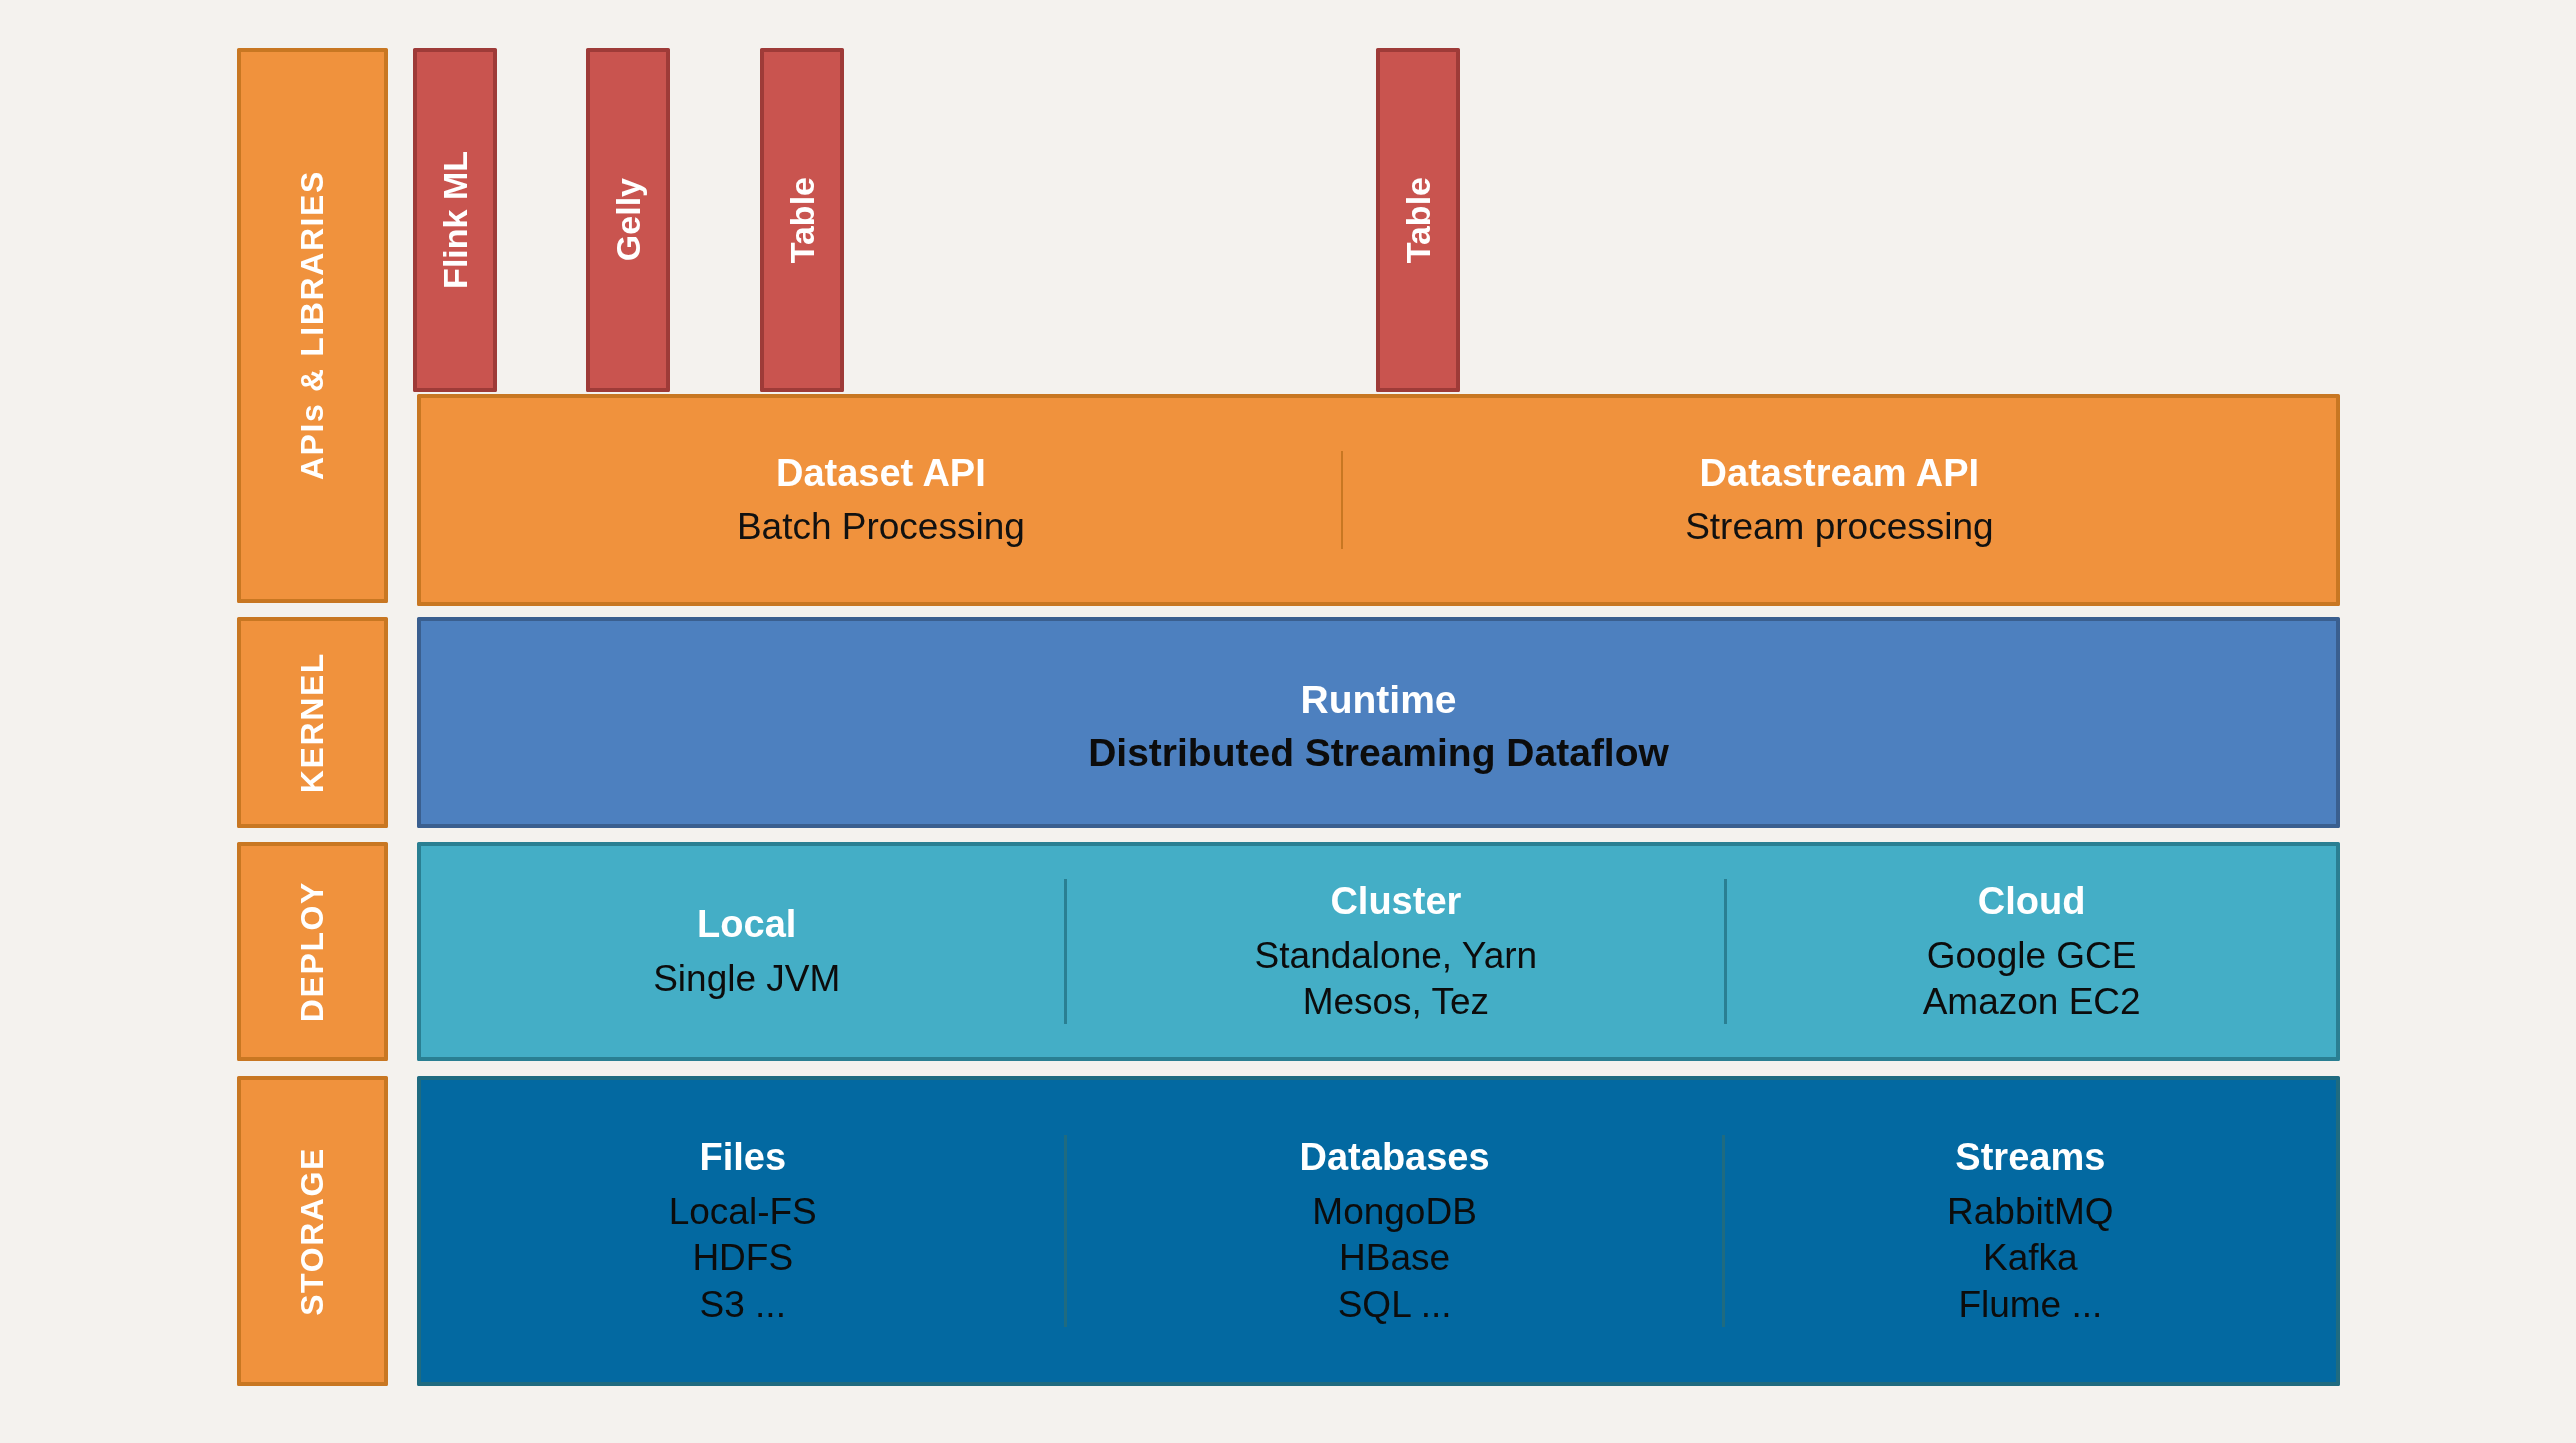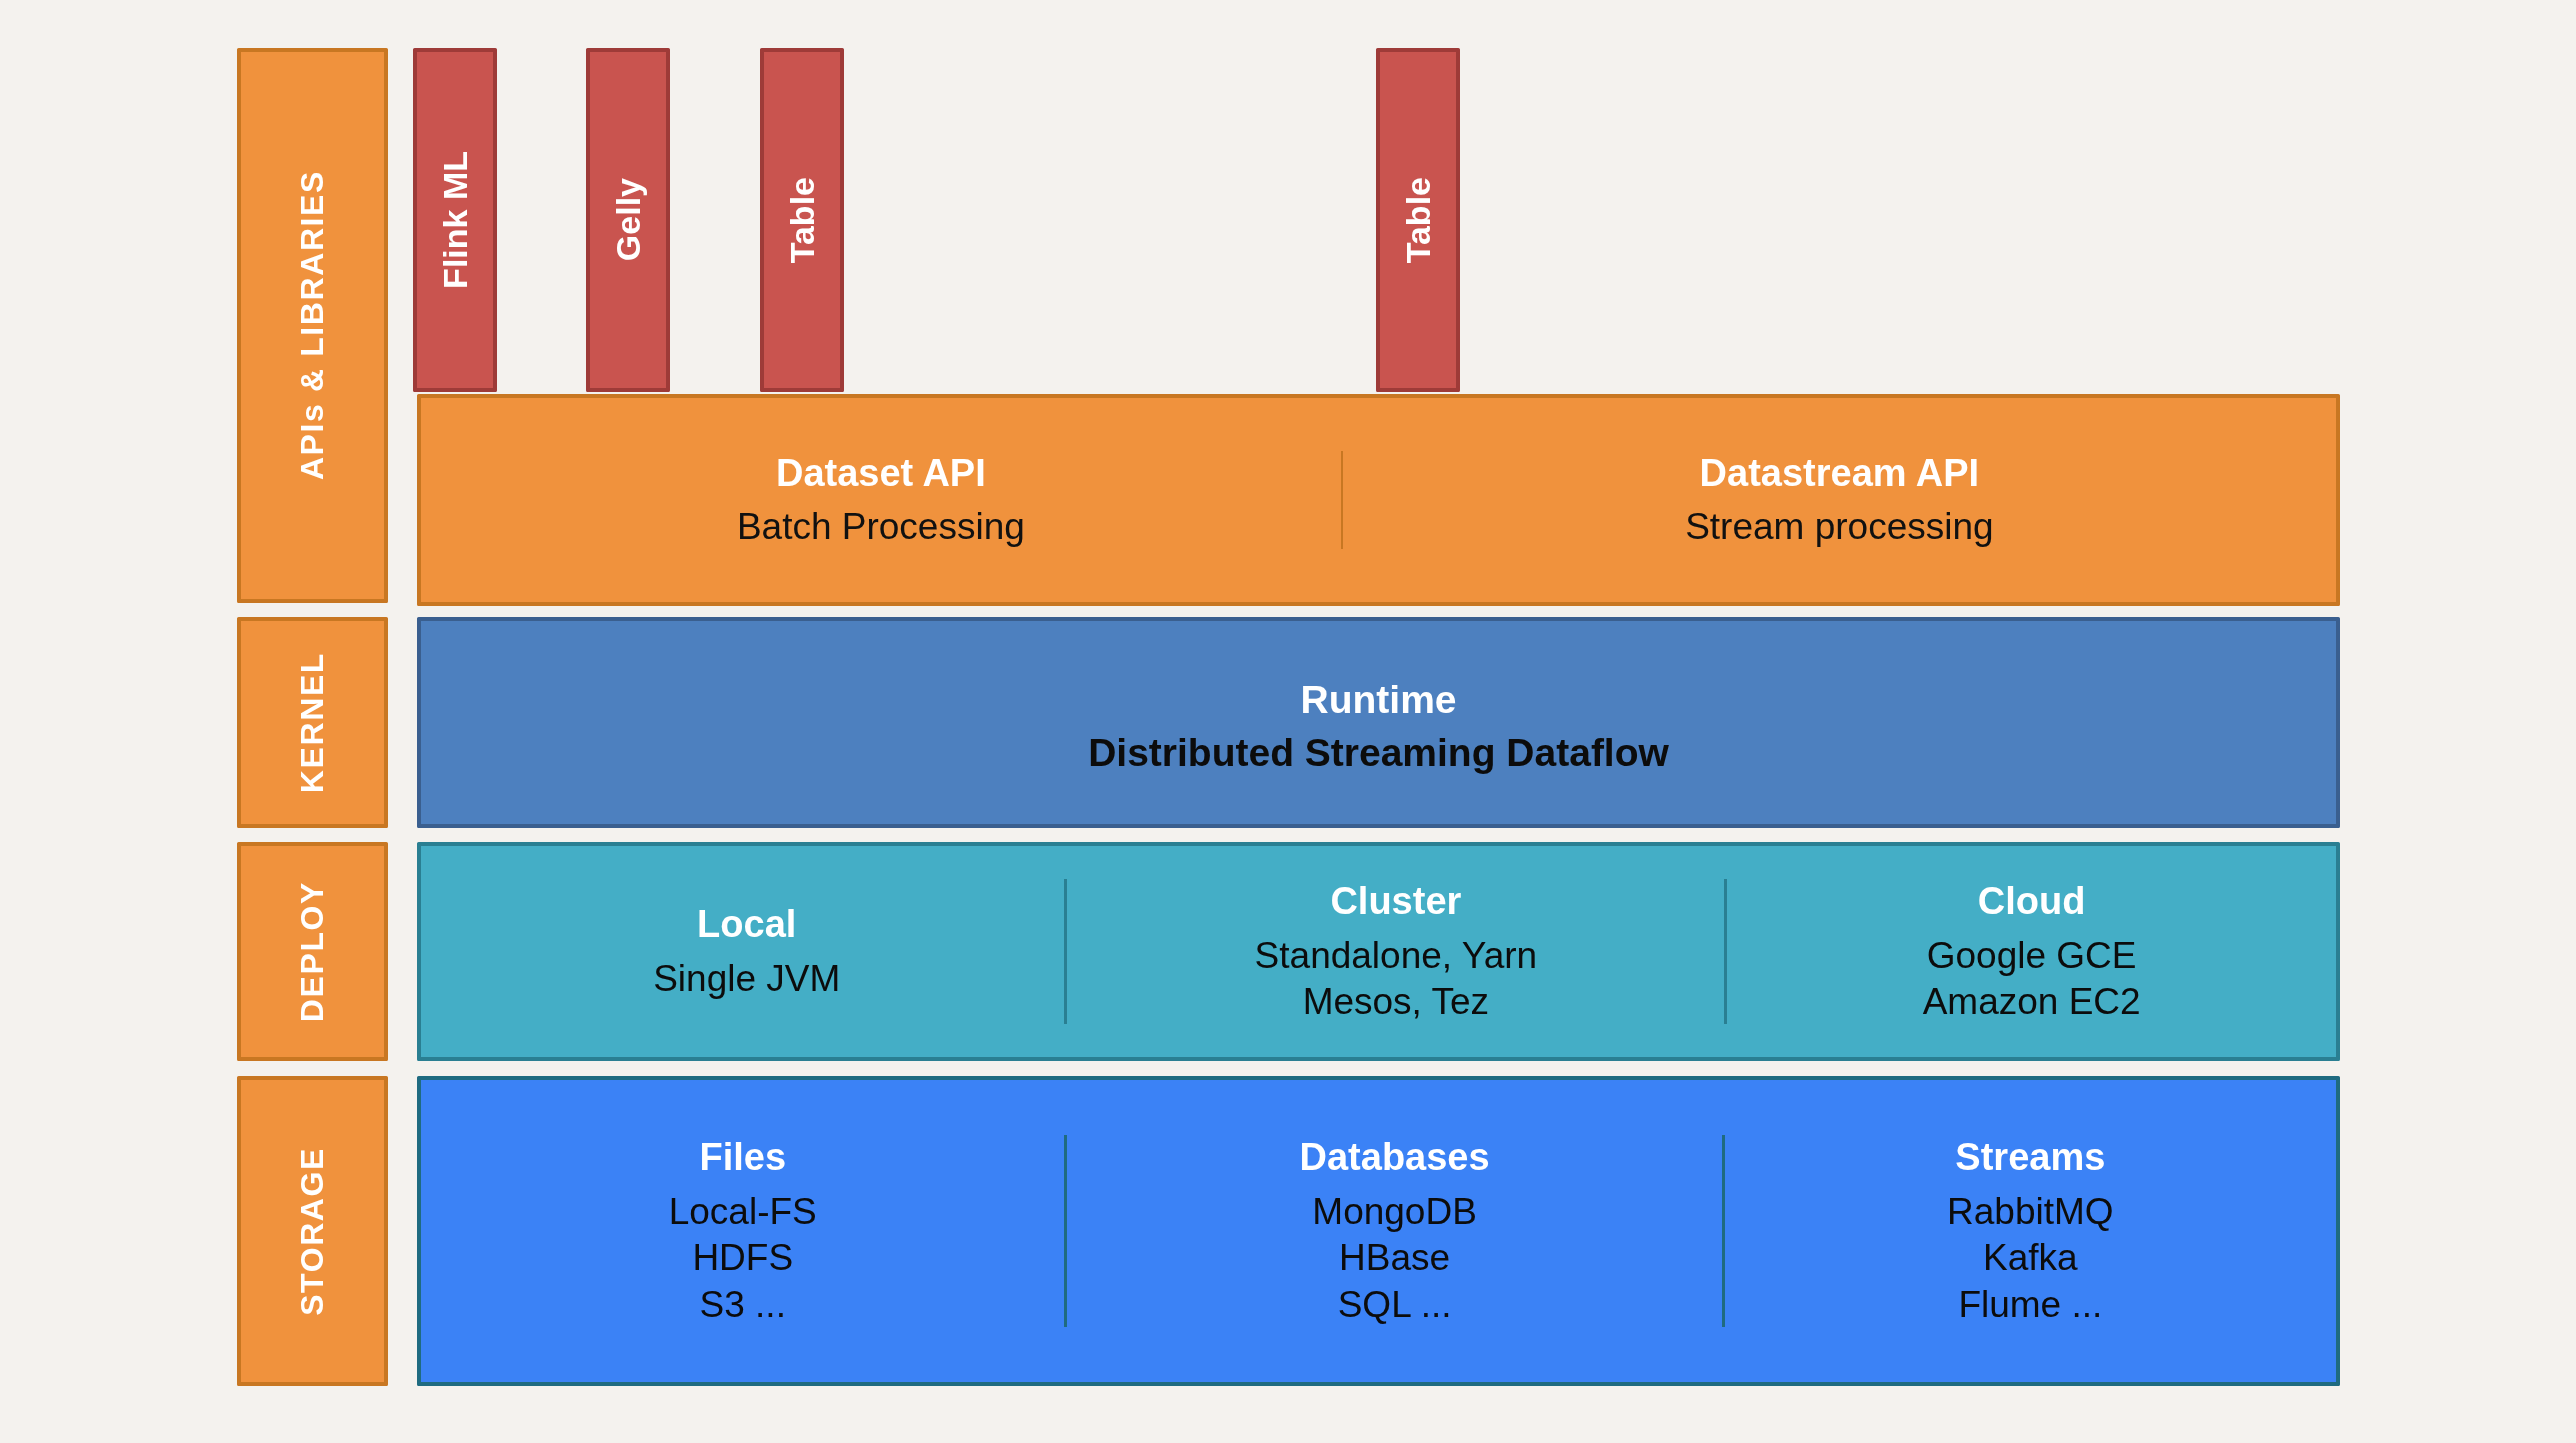--- a/index.html
+++ b/index.html
@@ -122,21 +122,21 @@
     display: flex;
     flex-direction: column;
     align-items: center;
     justify-content: center;
     box-sizing: border-box;
   }
   .deploy-cell + .deploy-cell { border-left: 3.8px solid #2a7f92; }
 
   
   .storage-band {
-    background: #3b82f6;
+    background: #0369a1;
     border: 4.9px solid #1f6b80;
     border-radius: 1.6px;
     display: flex;
     flex-direction: row;
   }
   .storage-cell {
     flex: 1 1 0;
     display: flex;
     flex-direction: column;
     align-items: center;

